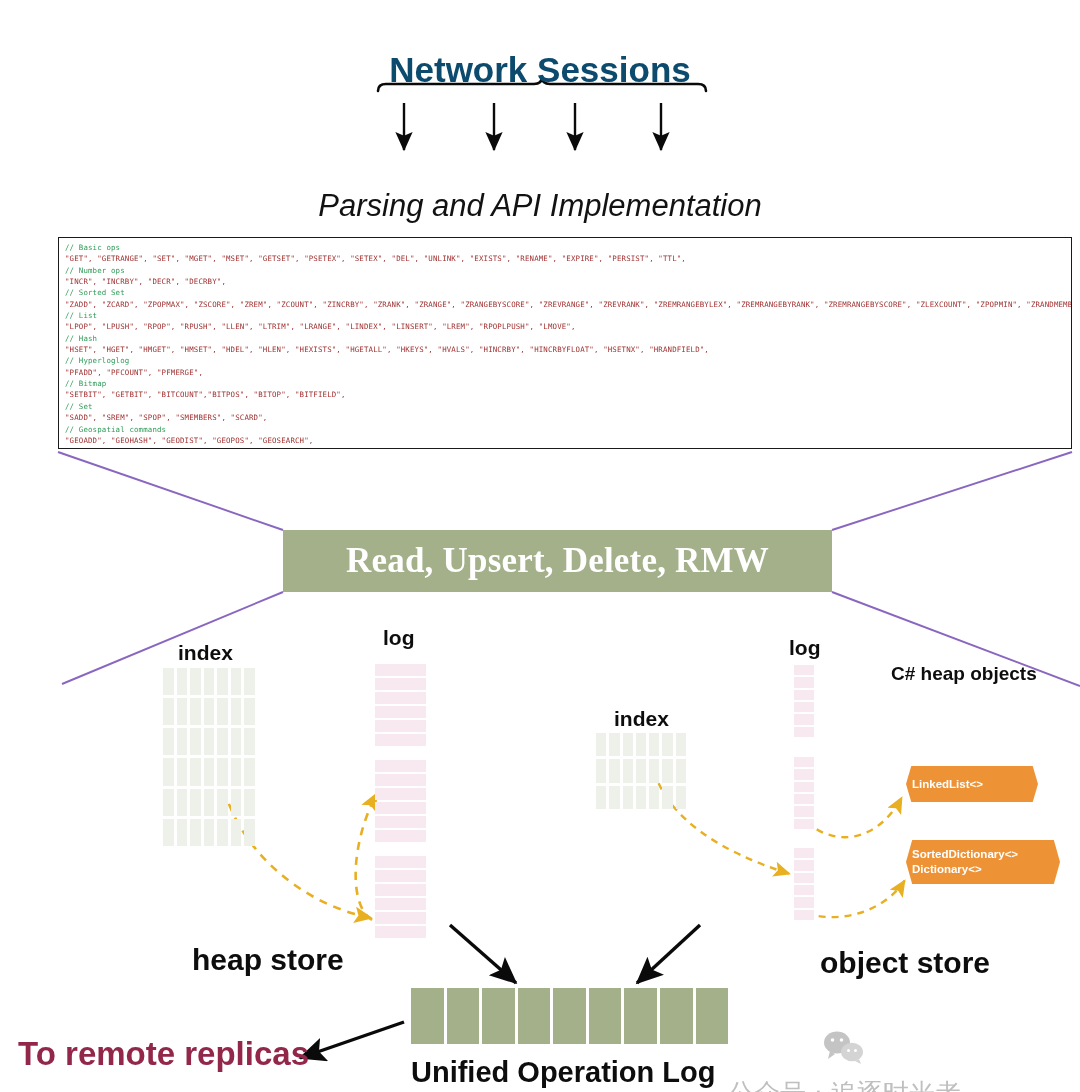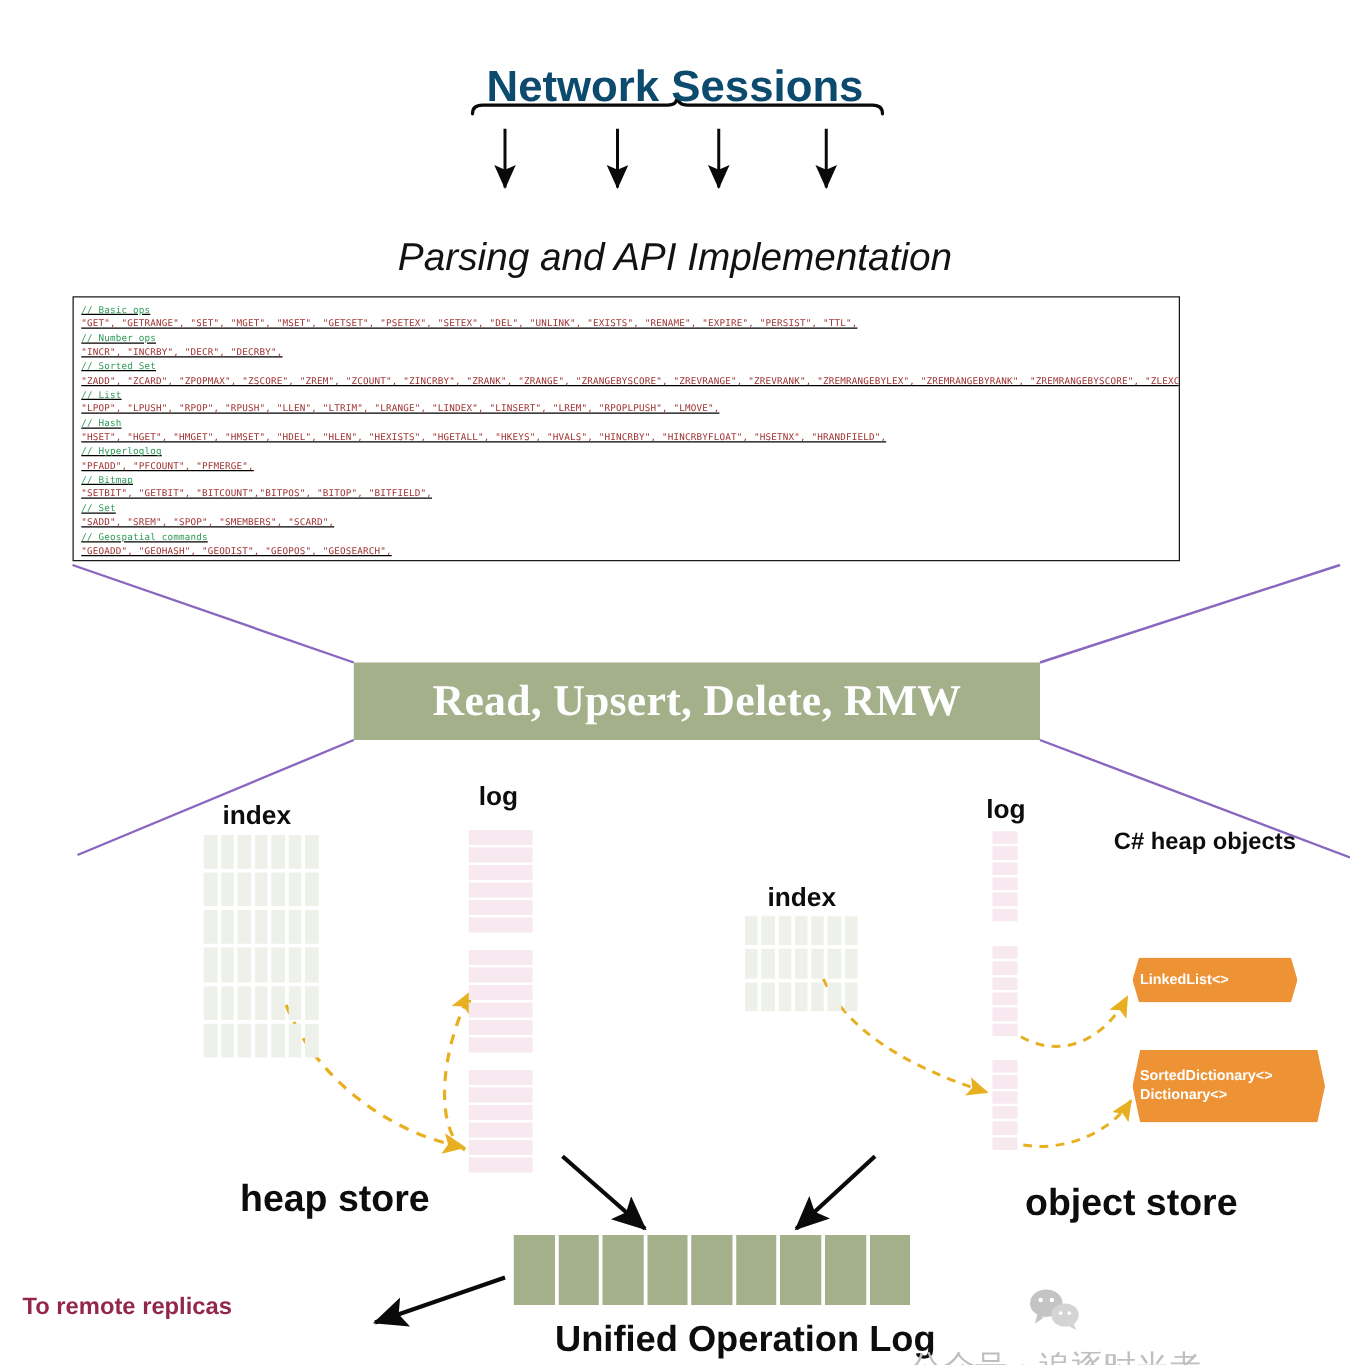--- a/index.html
+++ b/index.html
@@ -51,28 +51,27 @@
     font-style: italic;
     font-weight: normal;
     color: #121212;
   }
 
   
   .code-box {
     position: absolute;
     left: 58px;
     top: 237px;
-    width: 886px;
+    width: 1014px;
     height: 212px;
     border: 1.4px solid #1a1a1a;
     background: #ffffff;
     box-sizing: border-box;
     overflow: hidden;
     padding: 4px 12px 0 6px;
-    text-decoration: underline;
   }
   .code-line {
     font-family: "DejaVu Sans Mono", "Liberation Mono", monospace;
     font-size: 7.4px;
     line-height: 11.35px;
     white-space: pre;
     color: #A03232;
     letter-spacing: 0.15px;
   }
   .code-line.comment {
@@ -106,25 +105,25 @@
     color: #0d0d0d;
     white-space: nowrap;
   }
   .lbl-index-main  { left: 178px; top: 641px; font-size: 21px; }
   .lbl-log-main    { left: 383px; top: 626px; font-size: 21px; }
   .lbl-index-obj   { left: 614px; top: 707px; font-size: 21px; }
   .lbl-log-obj     { left: 789px; top: 636px; font-size: 21px; }
   .lbl-heap        { left: 891px; top: 663px; font-size: 19px; text-align: center; }
   .lbl-main-store  { left: 192px; top: 943px; font-size: 30px; }
   .lbl-object-store{ left: 820px; top: 946px; font-size: 30px; }
-  .lbl-uol         { left: 411px; top: 1056px; font-size: 29px; margin-left: 33px; }
+  .lbl-uol         { left: 411px; top: 1056px; font-size: 29px; }
   .lbl-replicas {
     position: absolute;
     left: 18px; top: 1035px;
-    font-size: 19px;
+    font-size: 33px;
     font-weight: bold;
     color: #93274A;
     white-space: nowrap;
   }
 
   
   .index-grid {
     position: absolute;
     display: grid;
     gap: 3px;
@@ -180,21 +179,21 @@
     font-weight: bold;
     clip-path: polygon(4% 0%, 96% 0%, 100% 50%, 96% 100%, 4% 100%, 0% 50%);
   }
   #heap-linkedlist {
     left: 906px; top: 766px;
     width: 132px; height: 36px;
     font-size: 11.5px;
   }
   #heap-dict {
     left: 906px; top: 840px;
-    width: 154px; height: 58px;
+    width: 154px; height: 44px;
     font-size: 11.5px;
     line-height: 15px;
   }
   .heap-text { padding-left: 6px; width: 100%; }
 
   
   #unified-log {
     position: absolute;
     left: 411px;
     top: 988px;

